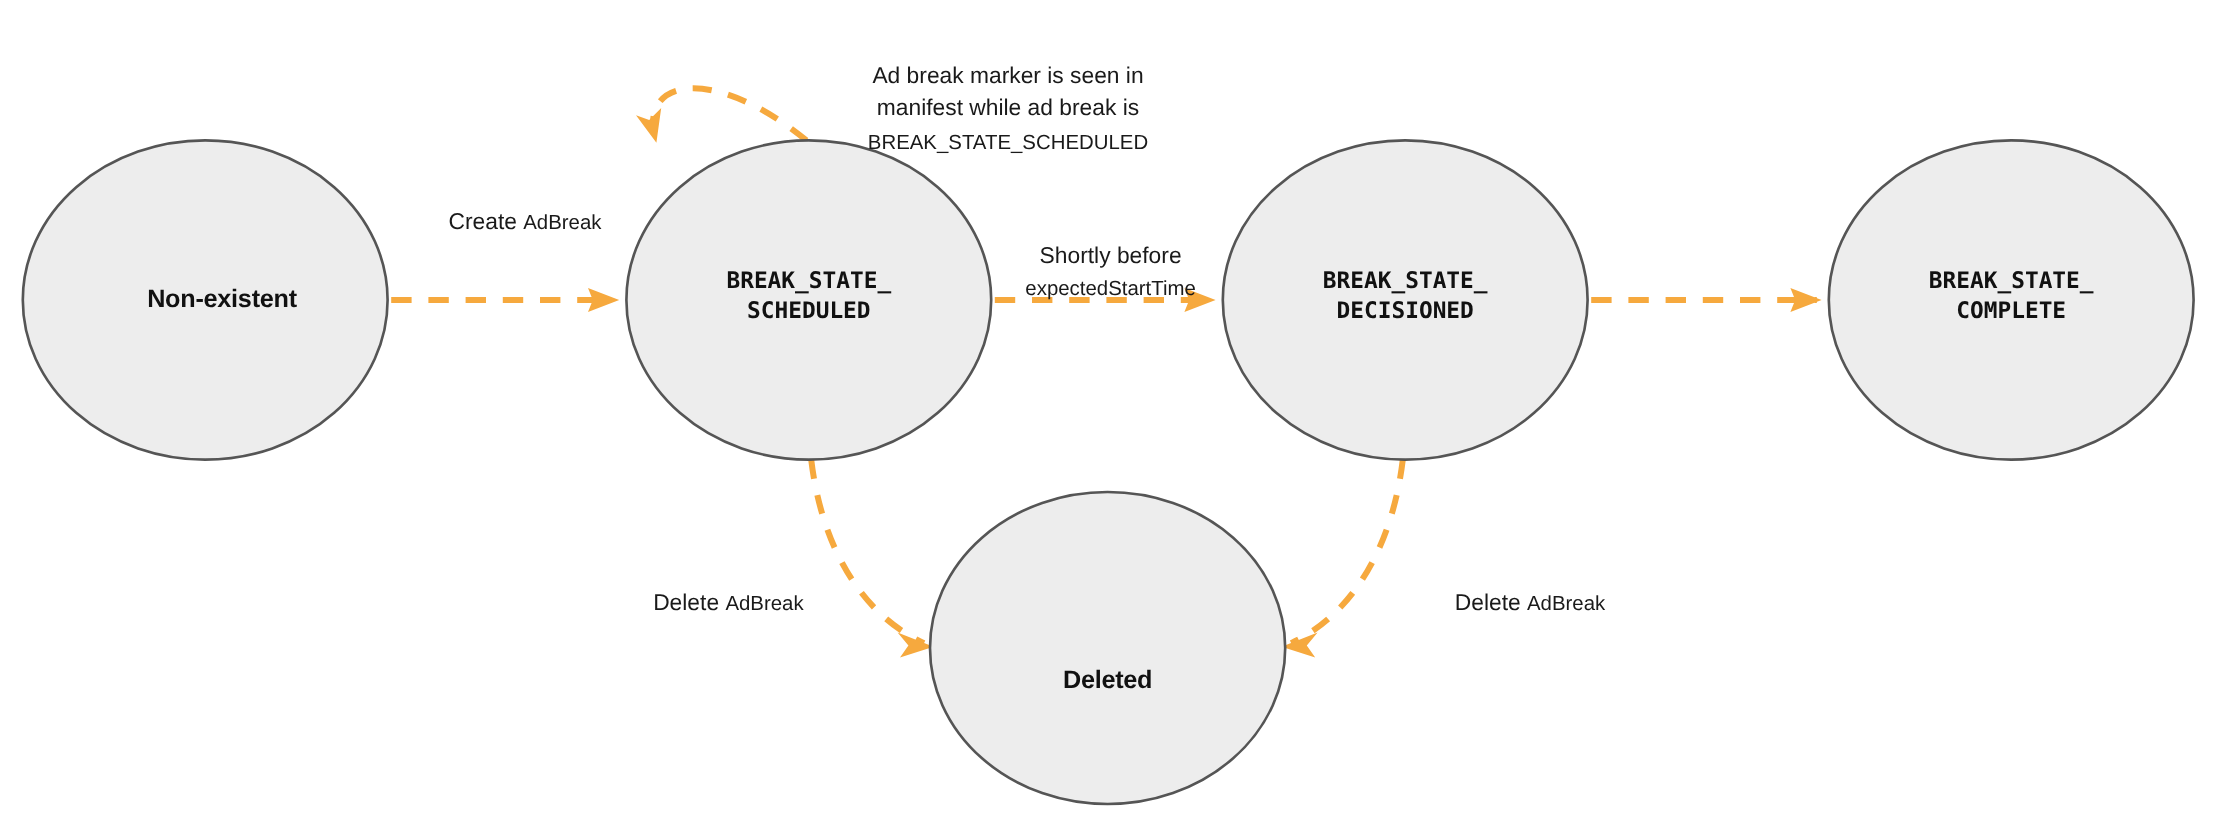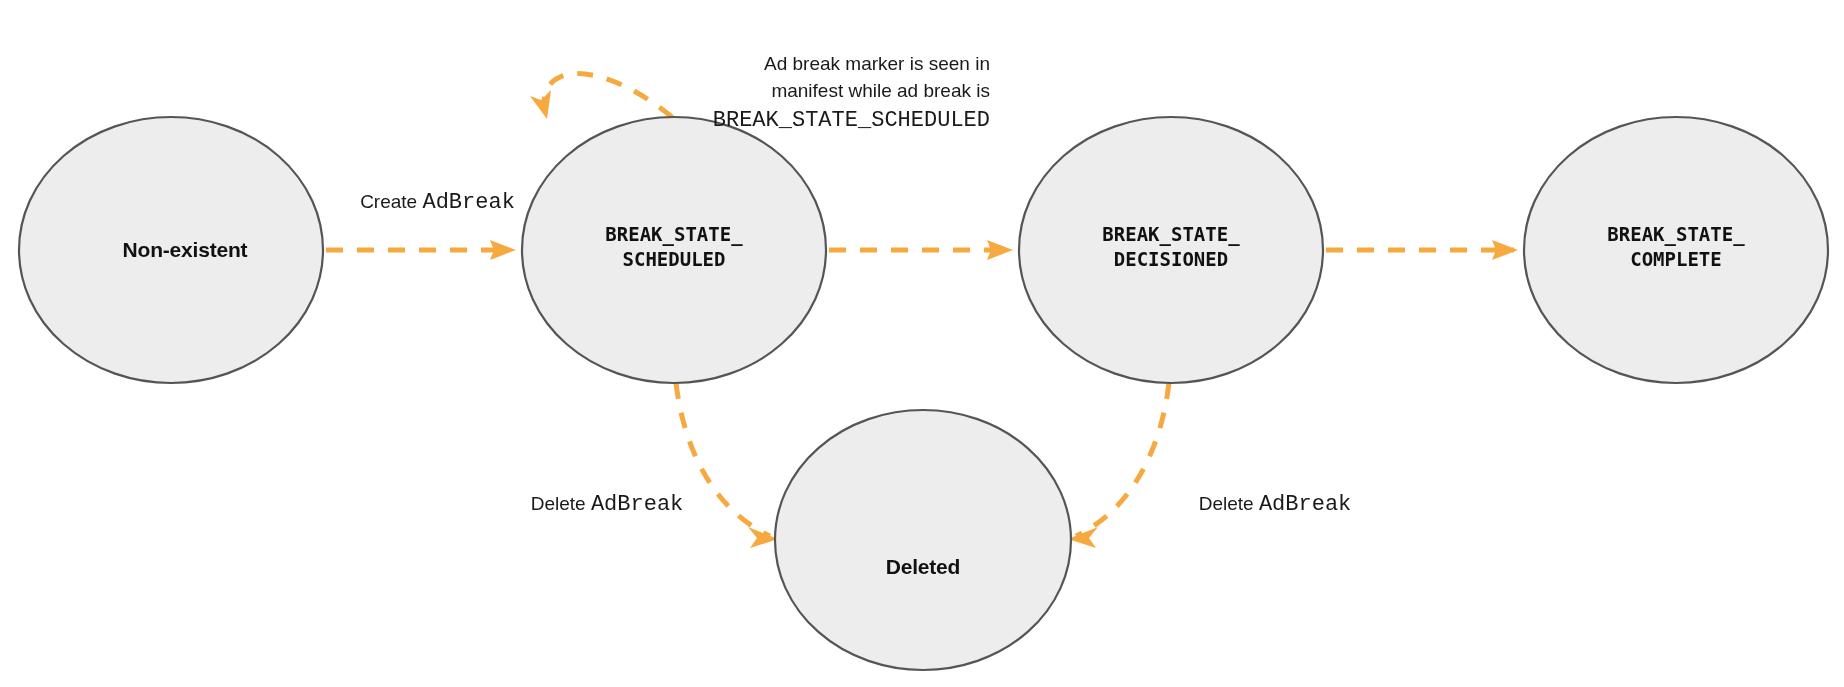--- a/index.html
+++ b/index.html
@@ -68,29 +68,29 @@
   }
   .edge-label {
     position: absolute;
     color: #1a1a1a;
     line-height: 1.45;
     font-family: "Liberation Sans", sans-serif;
     font-size: 19px;
     pointer-events: none;
   }
   .edge-label .mono {
-    font-family: Liberation Mono, monospace;
-    font-size: 22px;
+    font-family: Liberation Sans, sans-serif;
+    font-size: 17px;
     margin-top: 15px;
   }
   .edge-label.center {
     text-align: center;
   }
   .edge-label.left {
-    text-align: right;
+    text-align: center;
   }
 </style>
 </head>
 <body>
 
 <div id="diagram-root">
 
   <svg id="diagram-svg" viewBox="0 0 1844 687" xmlns="http://www.w3.org/2000/svg">
 
     <g>
@@ -136,30 +136,34 @@
 SCHEDULED</div>
 
   <div class="node-label mono" style="left: 1021px; top: 222px; width: 300px; white-space: pre-line;">BREAK_STATE_
 DECISIONED</div>
 
   <div class="node-label mono" style="left: 1526px; top: 222px; width: 300px; white-space: pre-line;">BREAK_STATE_
 COMPLETE</div>
 
   <div class="node-label sans" style="left: 773px; top: 553px; width: 300px; white-space: pre-line;">Deleted</div>
 
-  <div class="edge-label center" style="left:345px; top:187px; width:185px;">
+  <div class="edge-label center" style="left:345px; top:172px; width:185px;">
     <span>Create </span><span class="mono">AdBreak</span>
   </div>
 
   <div class="edge-label left" style="left:690px; top:22px; width:300px; white-space:pre-line;">
     <span>Ad break marker is seen in
 manifest while ad break is
 </span><span class="mono">BREAK_STATE_SCHEDULED</span>
   </div>
 
+  <div class="edge-label center" style="left:818px; top:172px; width:215px; white-space:pre-line;">
+    <span>Shortly before
+</span><span class="mono">expectedStartTime</span>
+  </div>
 
 
   <div class="edge-label center" style="left:512px; top:489px; width:190px;">
     <span>Delete </span><span class="mono">AdBreak</span>
   </div>
 
   <div class="edge-label center" style="left:1180px; top:489px; width:190px;">
     <span>Delete </span><span class="mono">AdBreak</span>
   </div>
 

